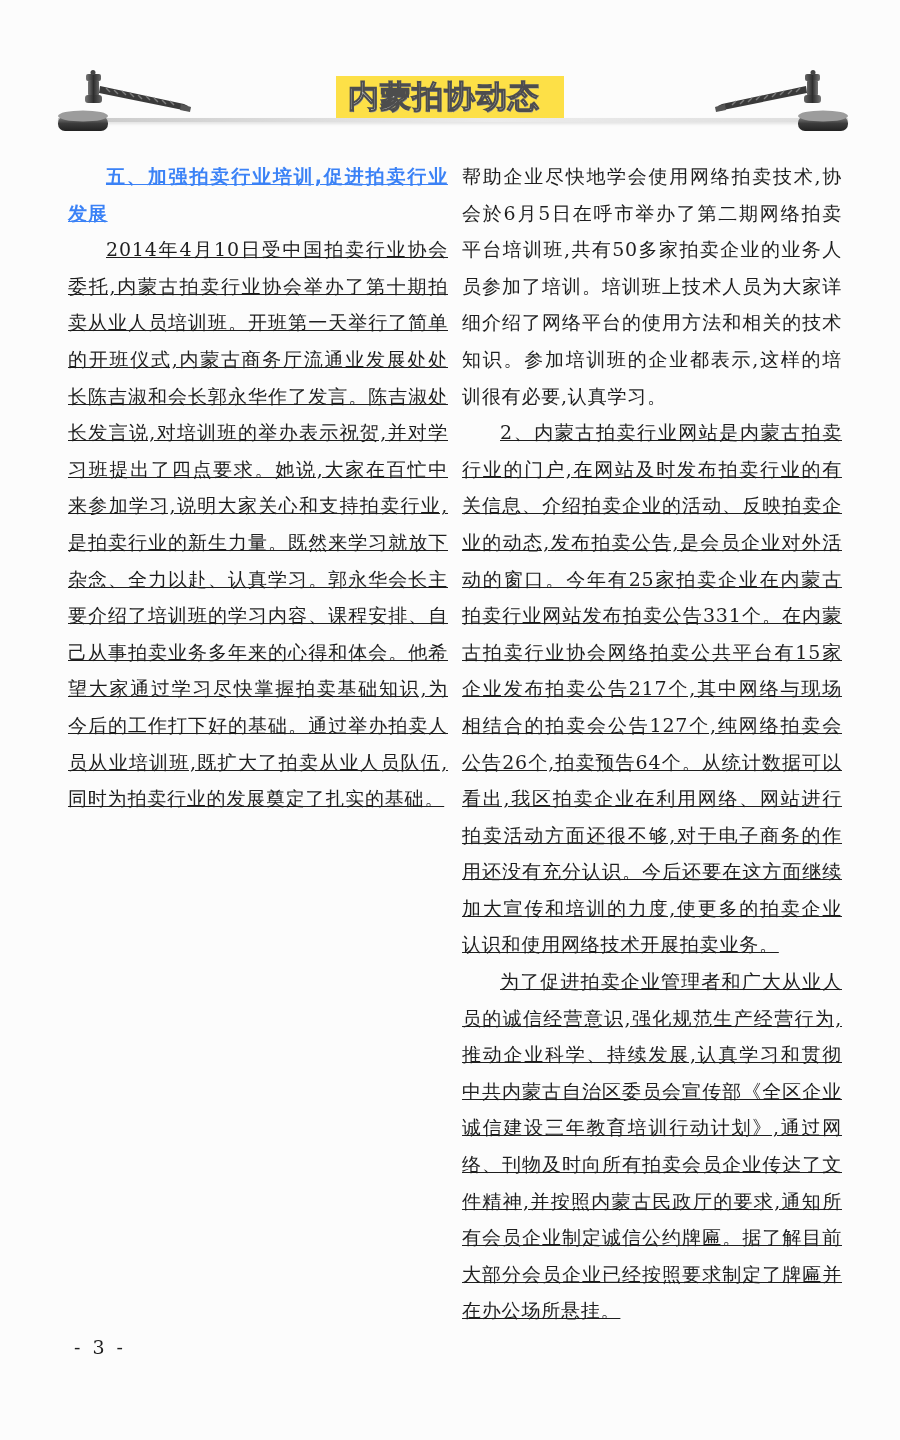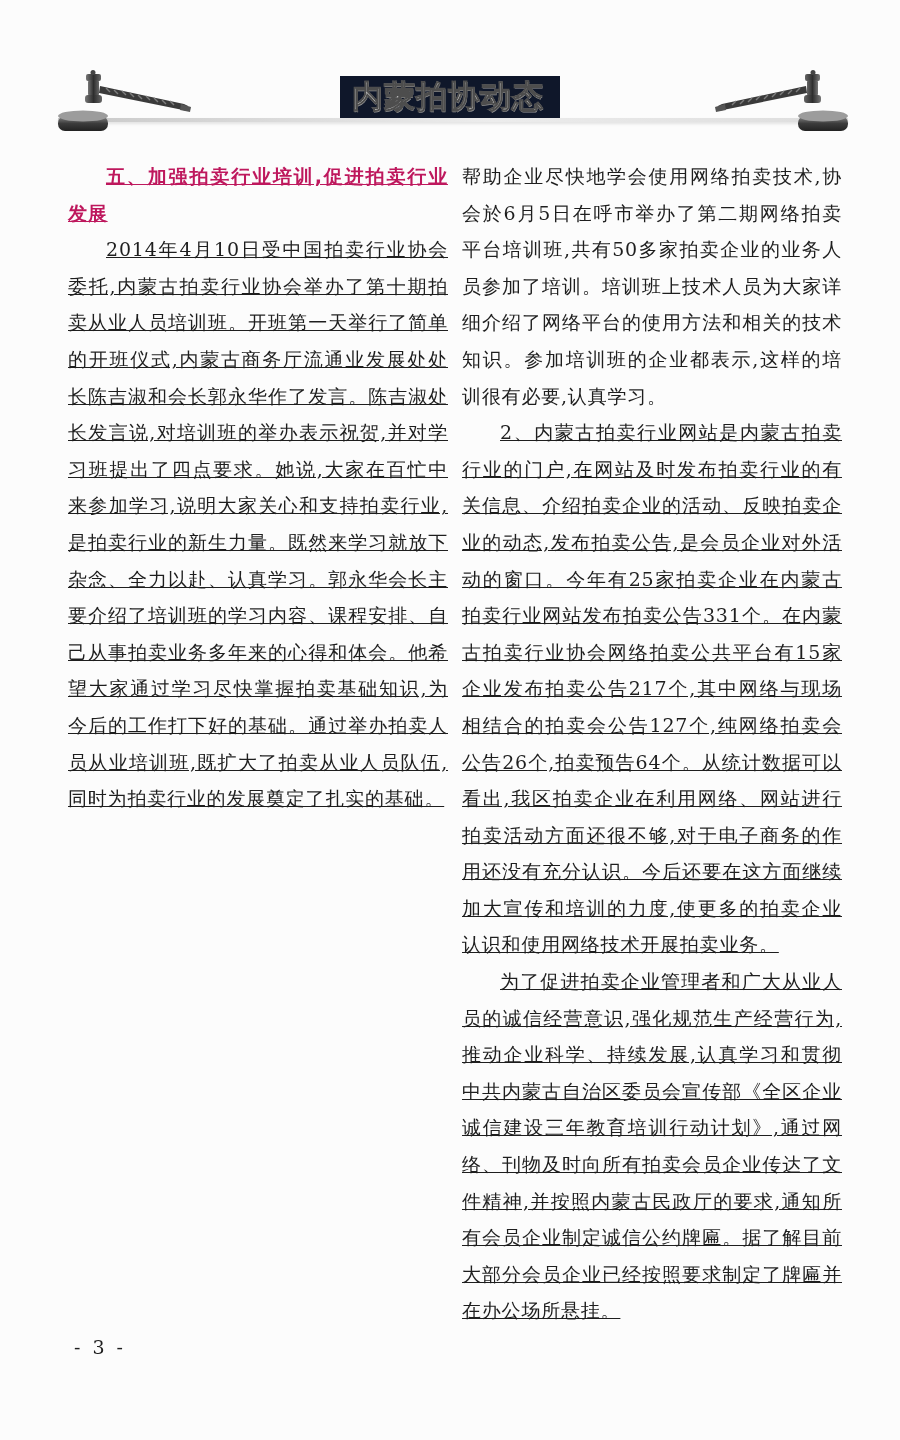--- a/index.html
+++ b/index.html
@@ -12,21 +12,21 @@
   
   .masthead{position:absolute;top:0;left:0;width:900px;height:150px;}
   .masthead-rule{
     position:absolute;top:118px;left:58px;right:52px;height:4px;
     background:linear-gradient(to right,#c9c9c9,#ececec 55%,#dddddd);
     box-shadow:0 2px 3px rgba(0,0,0,0.10);
     z-index:1;
   }
   .masthead-title{
     position:absolute;top:76px;left:50%;transform:translateX(-50%);
-    background:#0f172a;padding:1px 16px 3px 12px;z-index:2;
+    background:#fde047;padding:1px 24px 3px 12px;z-index:2;
     font-family:"DejaVu Sans","Liberation Sans",sans-serif;
     font-size:31px;font-weight:bold;letter-spacing:1px;line-height:38px;
     color:#777;
     -webkit-text-stroke:1px #4d4d4d;
     -webkit-text-fill-color:#f7f7f7;
     text-shadow:0.5px 0.5px 0 #9a9a9a;
     white-space:nowrap;
   }
   .gavel{position:absolute;top:70px;width:138px;height:66px;z-index:2;}
   .gavel.left{left:56px;}
@@ -38,21 +38,21 @@
   }
   .col{width:380px;}
   .col p{
     margin:0;font-size:19px;line-height:36.6px;letter-spacing:0.8px;
     text-align:justify;text-justify:inter-ideograph;
     word-break:break-all;color:#1e1e1e;
   }
   .col p.indent{text-indent:2em;text-decoration:underline;}
   .col p.heading{
     font-family:"DejaVu Sans","Liberation Sans",sans-serif;
-    font-weight:bold;color:#be185d;
+    font-weight:bold;color:#3b82f6;
   }
   
   .page-number{
     position:absolute;left:74px;top:1336px;
     font-size:19px;letter-spacing:3px;color:#1e1e1e;
     font-family:"DejaVu Serif","Liberation Serif",serif;
   }
 </style>
 </head>
 <body>

